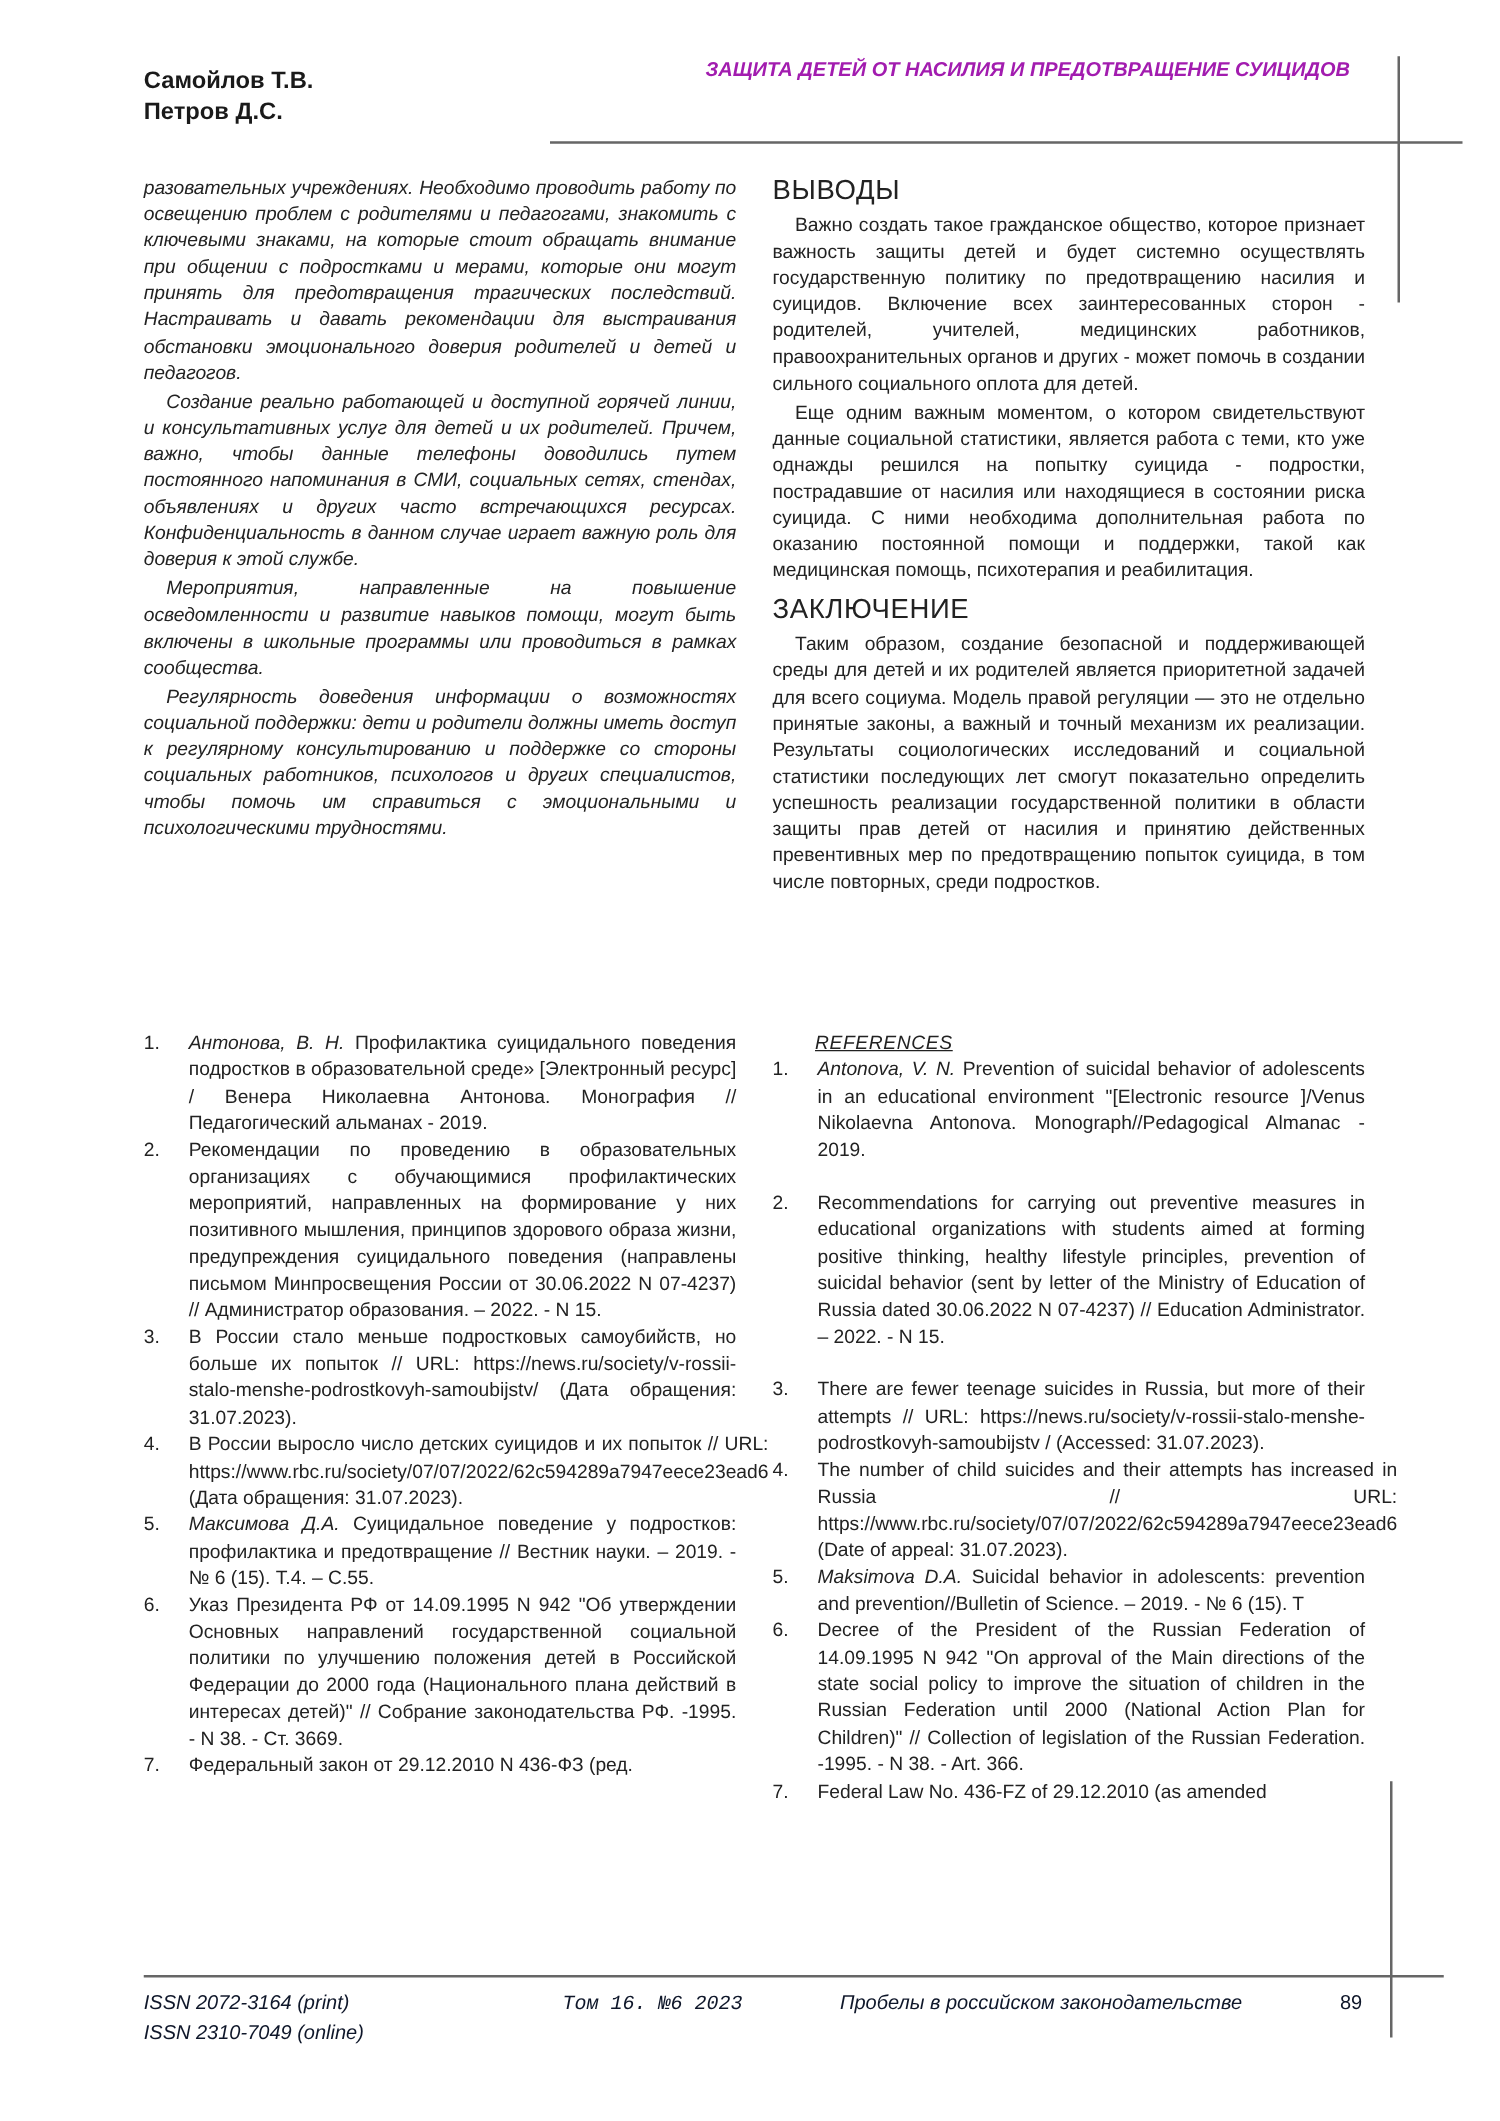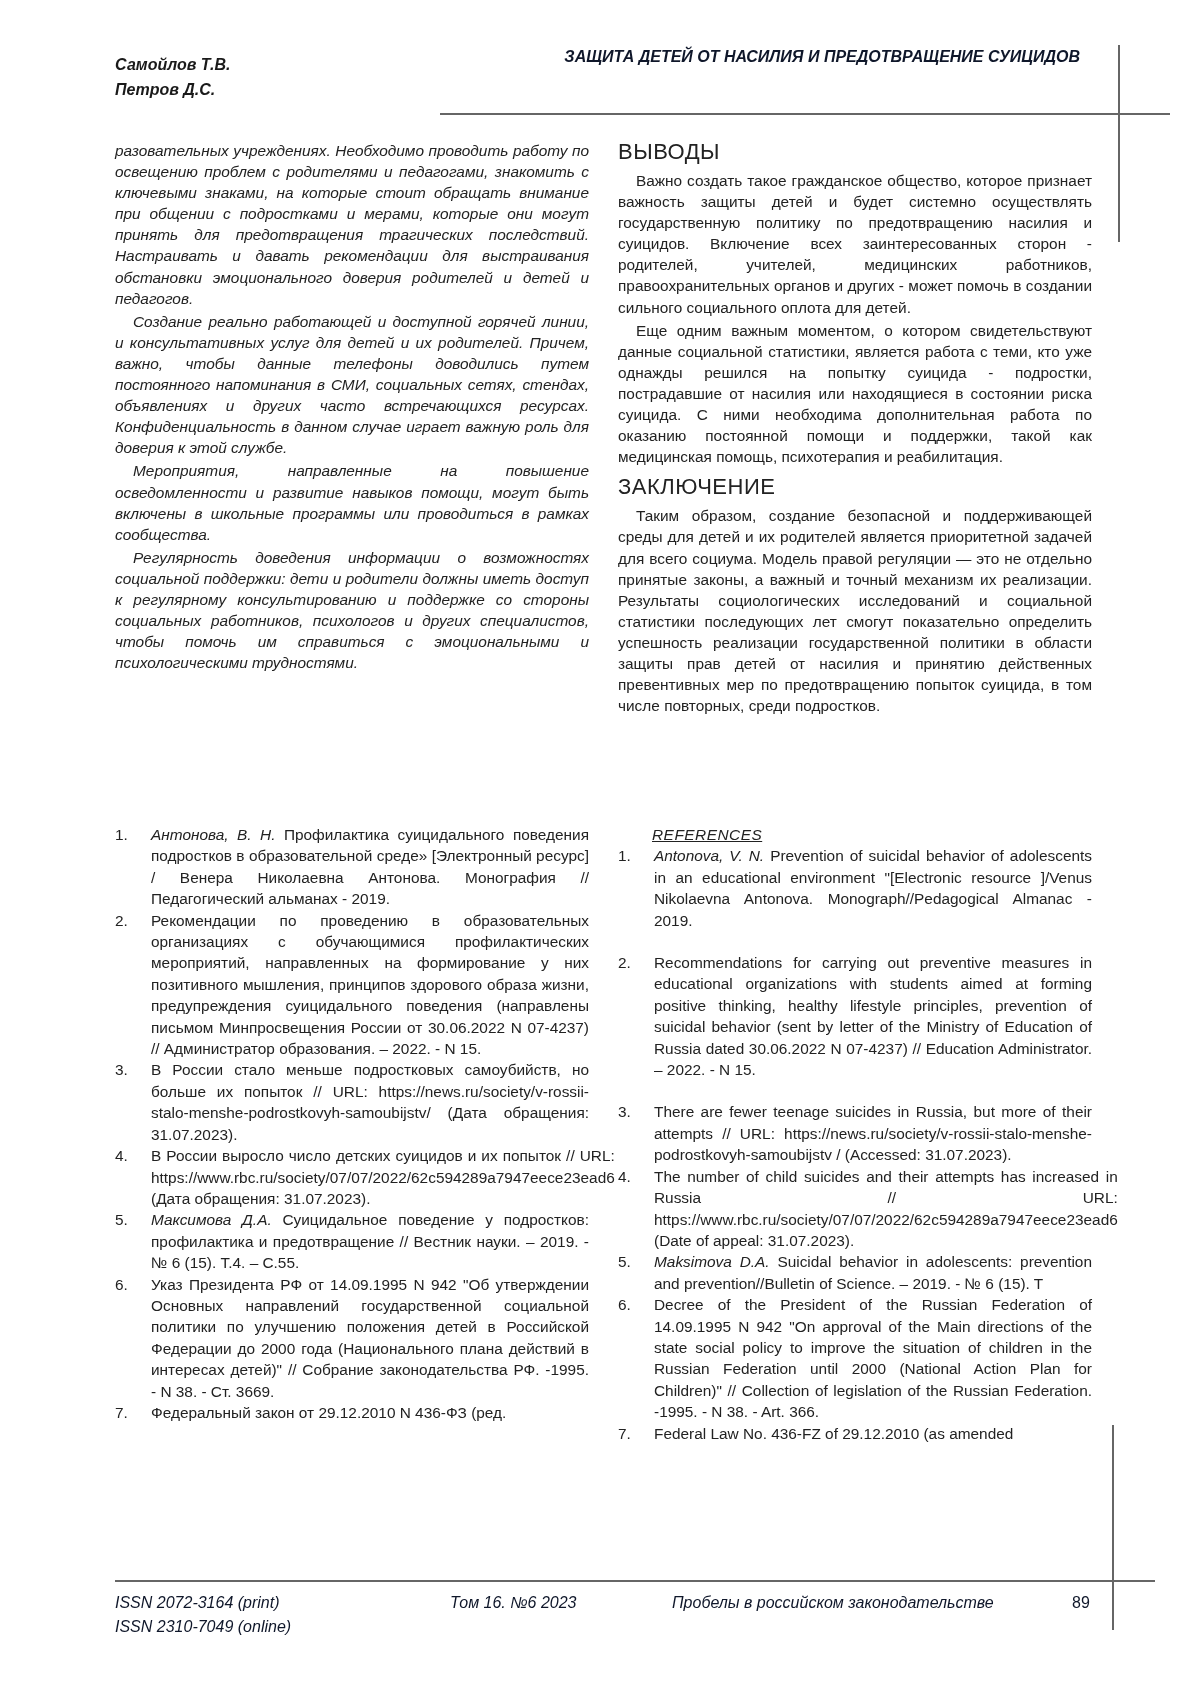--- a/index.html
+++ b/index.html
@@ -1,21 +1,21 @@
 <!DOCTYPE html>
 <html><head>
 <meta charset="utf-8">
 <style>
   html, body { margin: 0; padding: 0; background: #ffffff; }
   body { width: 1200px; height: 1697px; position: relative; overflow: hidden;
          font-family: "Liberation Sans", sans-serif; color: #222; }
-  .hdr-authors { position: absolute; left: 115px; top: 52px; font-style: italic; font-weight: bold;
-                 font-size: 16px; line-height: 25px; color: #1a1a1a; }
+  .hdr-authors { position: absolute; left: 115px; top: 52px; font-weight: bold;
+                 font-size: 19px; line-height: 25px; color: #1a1a1a; }
   .hdr-title { position: absolute; left: 440px; top: 48px; width: 640px; text-align: right;
-               font-style: italic; font-weight: bold; font-size: 16px; color: #0f172a; }
+               font-style: italic; font-weight: bold; font-size: 16px; color: #a21caf; }
   .rule-h { position: absolute; height: 2px; background: #666; }
   .rule-v { position: absolute; width: 2px; background: #666; }
   .col { position: absolute; width: 474px; font-size: 15.4px; line-height: 21.1px; text-align: justify; }
   .col p { margin: 0; text-indent: 18px; }
   .col h2 { margin: 0 0 6px 0; font-weight: normal; font-size: 22px; letter-spacing: 0.5px; line-height: 24px; }
   .col-left { left: 115px; top: 140px; font-style: italic; }
   .col-right { left: 618px; top: 140px; }
   .refs { position: absolute; width: 474px; font-size: 15.4px; line-height: 21.4px; }
   .refs-left { left: 115px; top: 824px; }
   .refs-right { left: 618px; top: 824px; }
@@ -115,15 +115,15 @@
     <span class="txt"><span class="auth"></span><span>Federal Law No. 436-FZ of 29.12.2010 (as amended</span></span>
   </div>
 </div>
 
 <div class="rule-h" style="left:115px; top:1580px; width:1040px;"></div>
 <div class="rule-v" style="left:1112px; top:1425px; height:205px;"></div>
 <div class="footer" style="left:115px;">
   <div>ISSN 2072-3164 (print)</div>
   <div>ISSN 2310-7049 (online)</div>
 </div>
-<div class="footer" style="left:450px;">Том 16. №6 2023</div>
+<div class="footer" style="left:450px;font-family:Liberation Mono, monospace;">Том 16. №6 2023</div>
 <div class="footer" style="left:672px;">Пробелы в российском законодательстве</div>
 <div class="footer" style="left:1072px; font-style:normal;">89</div>
 
 </body></html>

